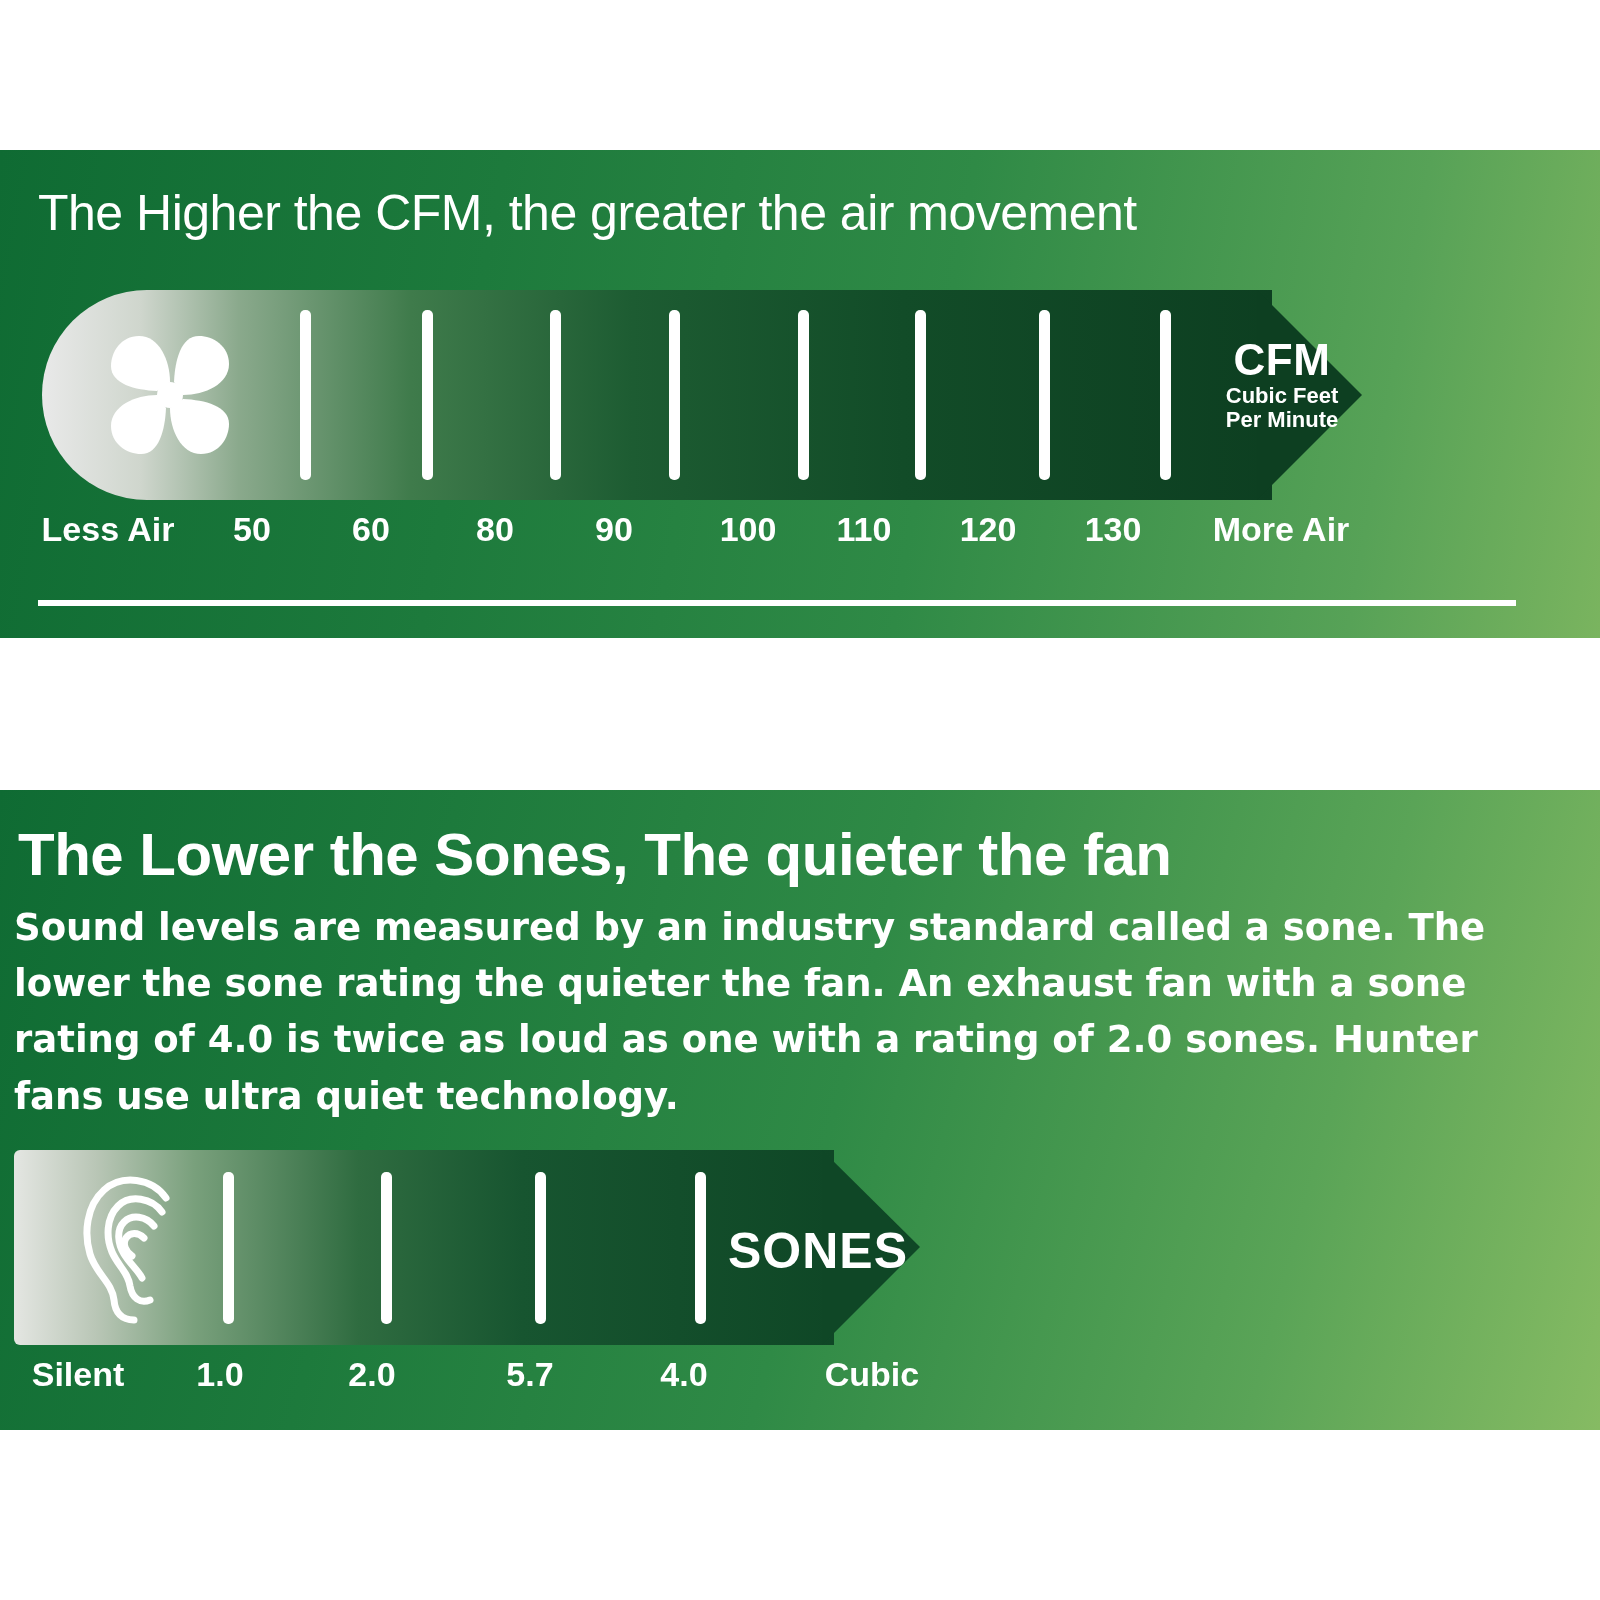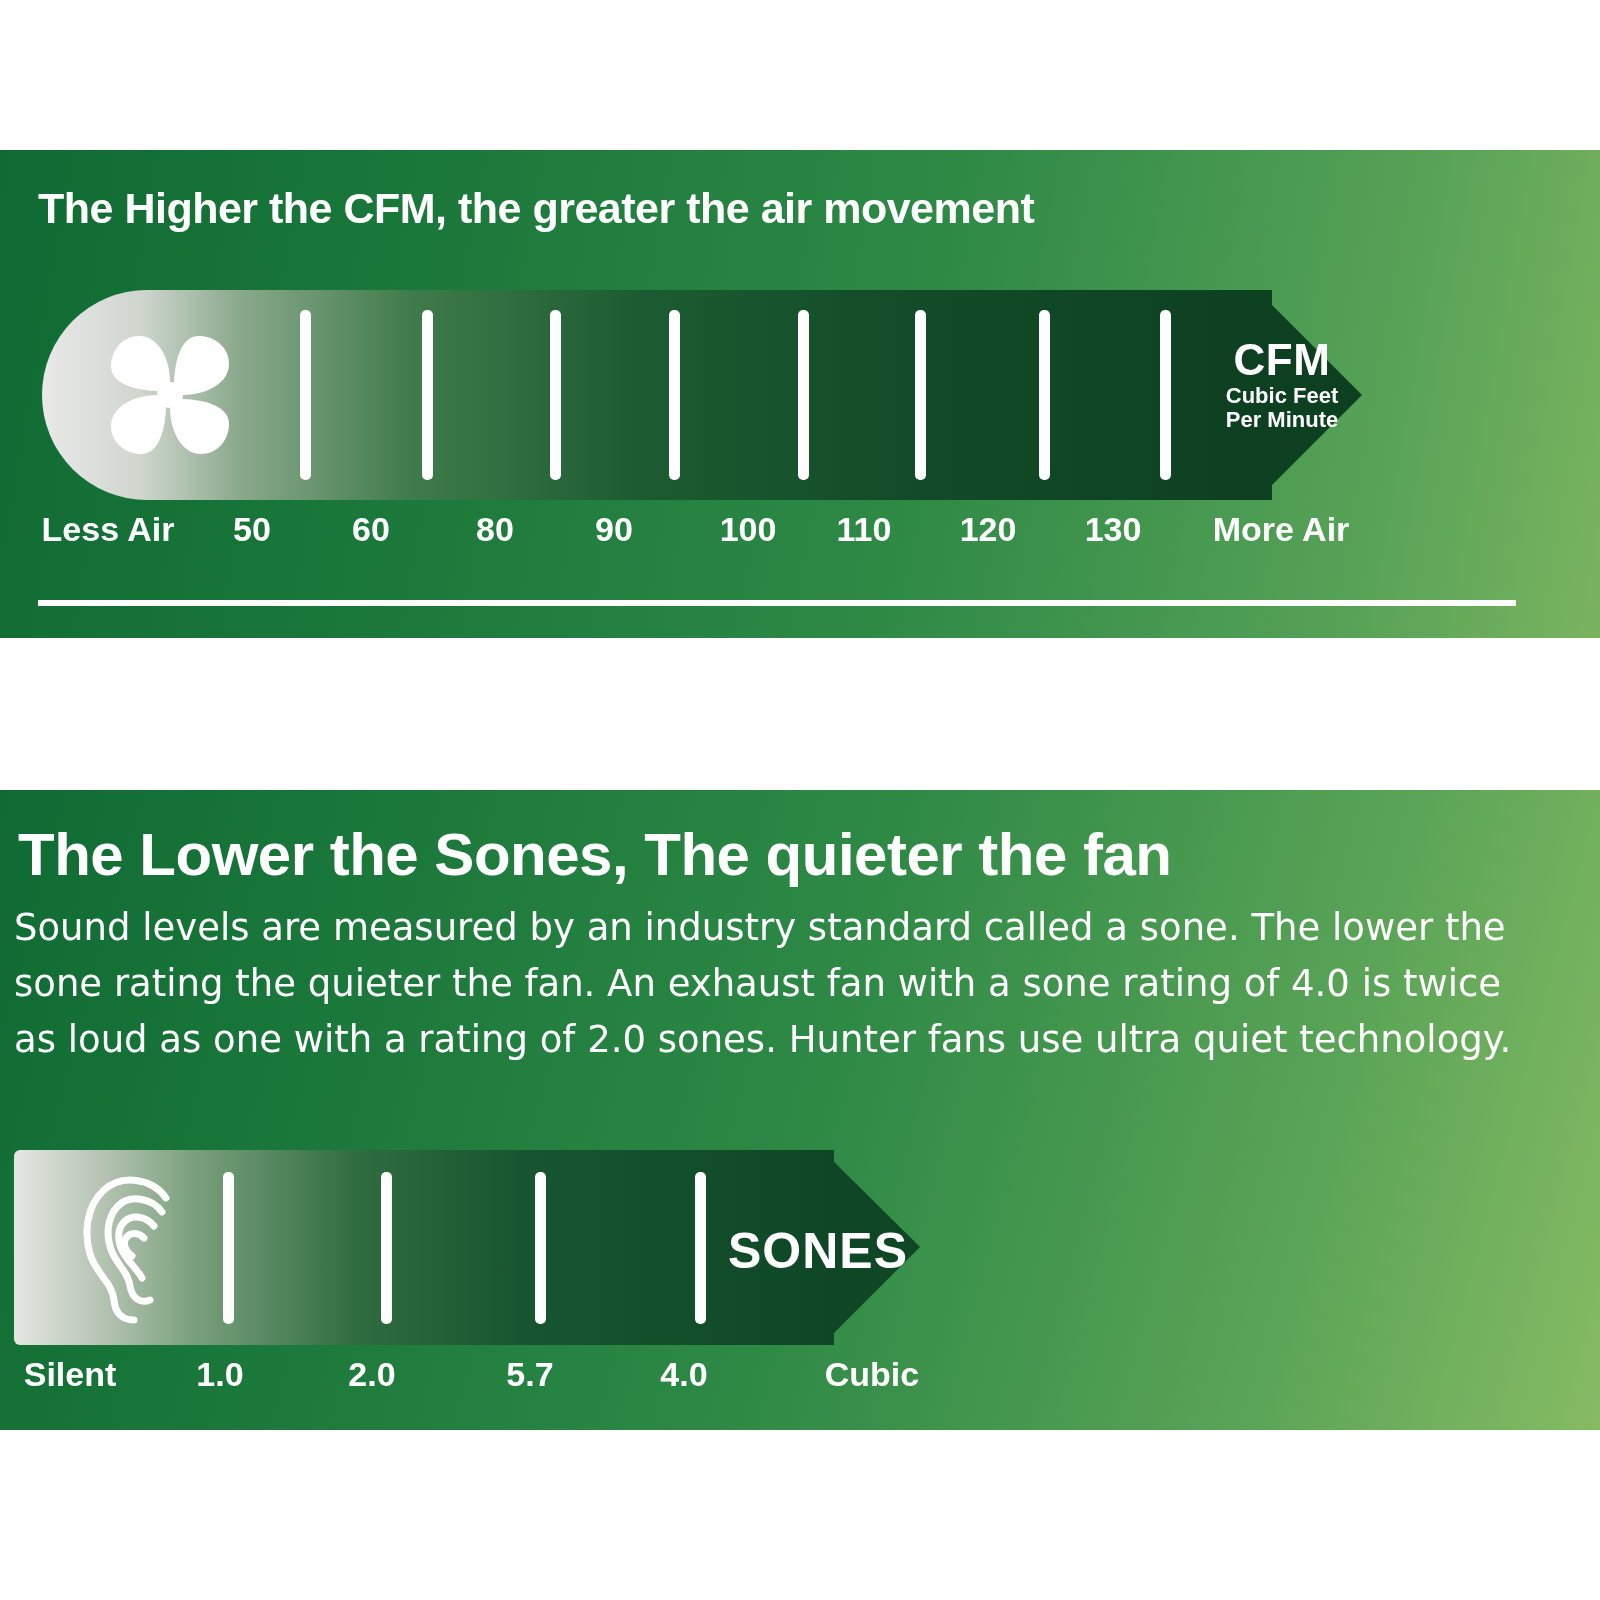--- a/index.html
+++ b/index.html
@@ -28,22 +28,22 @@
     top: 150px;
     width: 1600px;
     height: 488px;
     background: linear-gradient(100deg, #0f6b33 0%, #1d7a3c 30%, #2f8a46 58%, #57a257 85%, #7ab45f 100%);
     overflow: hidden;
   }
   .cfm-title {
     position: absolute;
     left: 38px;
     top: 34px;
-    font-size: 43px;
-    font-weight: bold;
+    font-size: 50px;
+    font-weight: normal;
     color: #ffffff;
     letter-spacing: -0.5px;
     white-space: nowrap;
   }
 
   
   .cfm-bar-wrap {
     position: absolute;
     left: 42px;
     top: 140px;
@@ -150,21 +150,21 @@
   }
   .sones-body {
     position: absolute;
     left: 14px;
     top: 110px;
     width: 1510px;
     color: #ffffff;
     font-size: 37px;
     line-height: 1.52;
     font-family: "DejaVu Sans", sans-serif;
-    font-weight: 400;
+    font-weight: 700;
   }
 
   .sones-bar-wrap {
     position: absolute;
     left: 14px;
     top: 360px;
     width: 940px;
     height: 195px;
   }
   .sones-bar-body {
@@ -292,21 +292,21 @@
 
       <div class="tick sones-tick" style="left:209px"></div>
       <div class="tick sones-tick" style="left:367px"></div>
       <div class="tick sones-tick" style="left:521px"></div>
       <div class="tick sones-tick" style="left:681px"></div>
 
       <div class="sones-word">SONES</div>
     </div>
 
     <div class="sones-scale">
-      <div class="scale-item" style="left:70px">Silent</div>
+      <div class="scale-item" style="left:78px">Silent</div>
       <div class="scale-item" style="left:220px">1.0</div>
       <div class="scale-item" style="left:372px">2.0</div>
       <div class="scale-item" style="left:530px">5.7</div>
       <div class="scale-item" style="left:684px">4.0</div>
       <div class="scale-item" style="left:872px">Cubic</div>
     </div>
   </section>
 
 </div>
 

